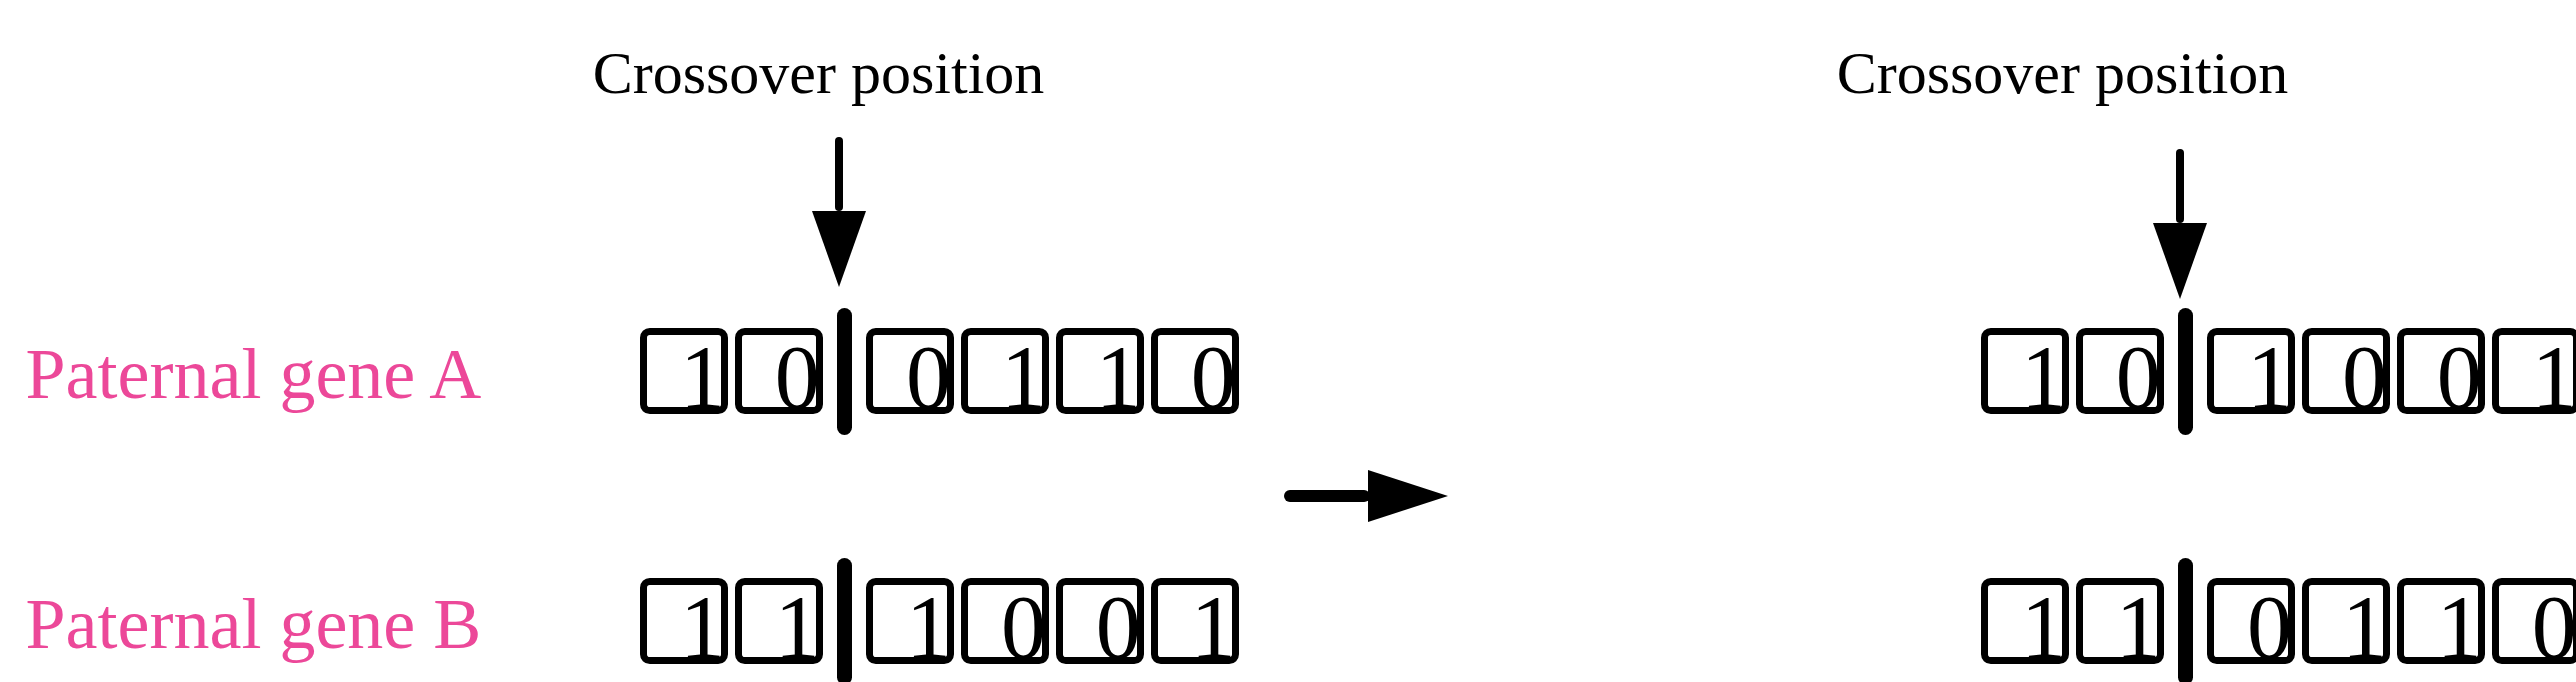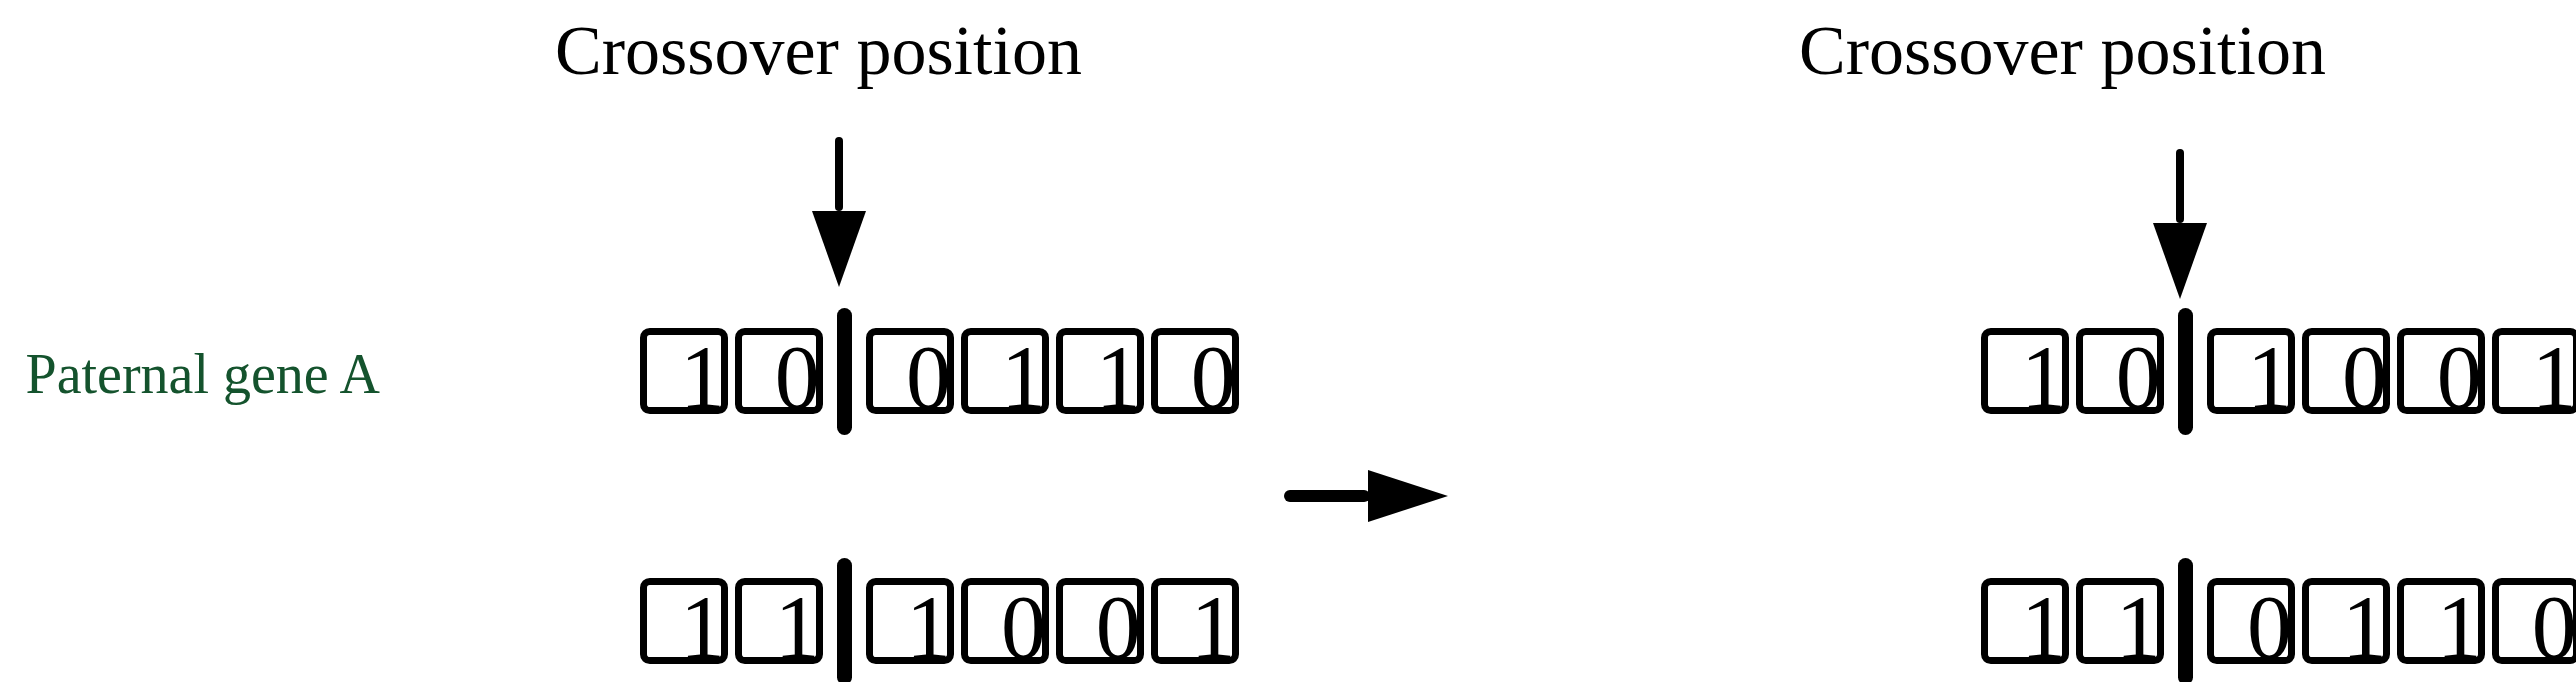--- a/index.html
+++ b/index.html
@@ -13,32 +13,33 @@
     height: 683px;
     background: #ffffff;
     color: #000000;
     font-family: "Liberation Serif", "DejaVu Serif", serif;
     overflow: hidden;
   }
 
   
   .crossover-title {
     position: absolute;
-    font-size: 70px;
+    font-size: 60px;
     line-height: 1.1;
     text-align: center;
     white-space: nowrap;
     color: #000;
+    margin-top: 28px;
   }
   .row-label {
     position: absolute;
-    font-size: 56px;
+    font-size: 72px;
     line-height: 94px;
     white-space: nowrap;
-    color: #14532d;
+    color: #ec4899;
   }
 
   
   .bit-row {
     position: absolute;
     display: flex;
     align-items: center;
     gap: 6.9px;
     height: 86px;
   }
@@ -141,20 +142,21 @@
       <span class="digit">1</span>
     </div>
     <div class="cell">
       <span class="digit">1</span>
     </div>
     <div class="cell">
       <span class="digit">0</span>
     </div>
   </div>
 
+  <div class="row-label" style="left:25.5px; top:577px;">Paternal gene B</div>
 
   <div class="bit-row" style="left:640px; top:578px;">
     <div class="cell">
       <span class="digit">1</span>
     </div>
     <div class="cell">
       <span class="digit">1</span>
     </div>
     <div class="divider"></div>
     <div class="cell">

